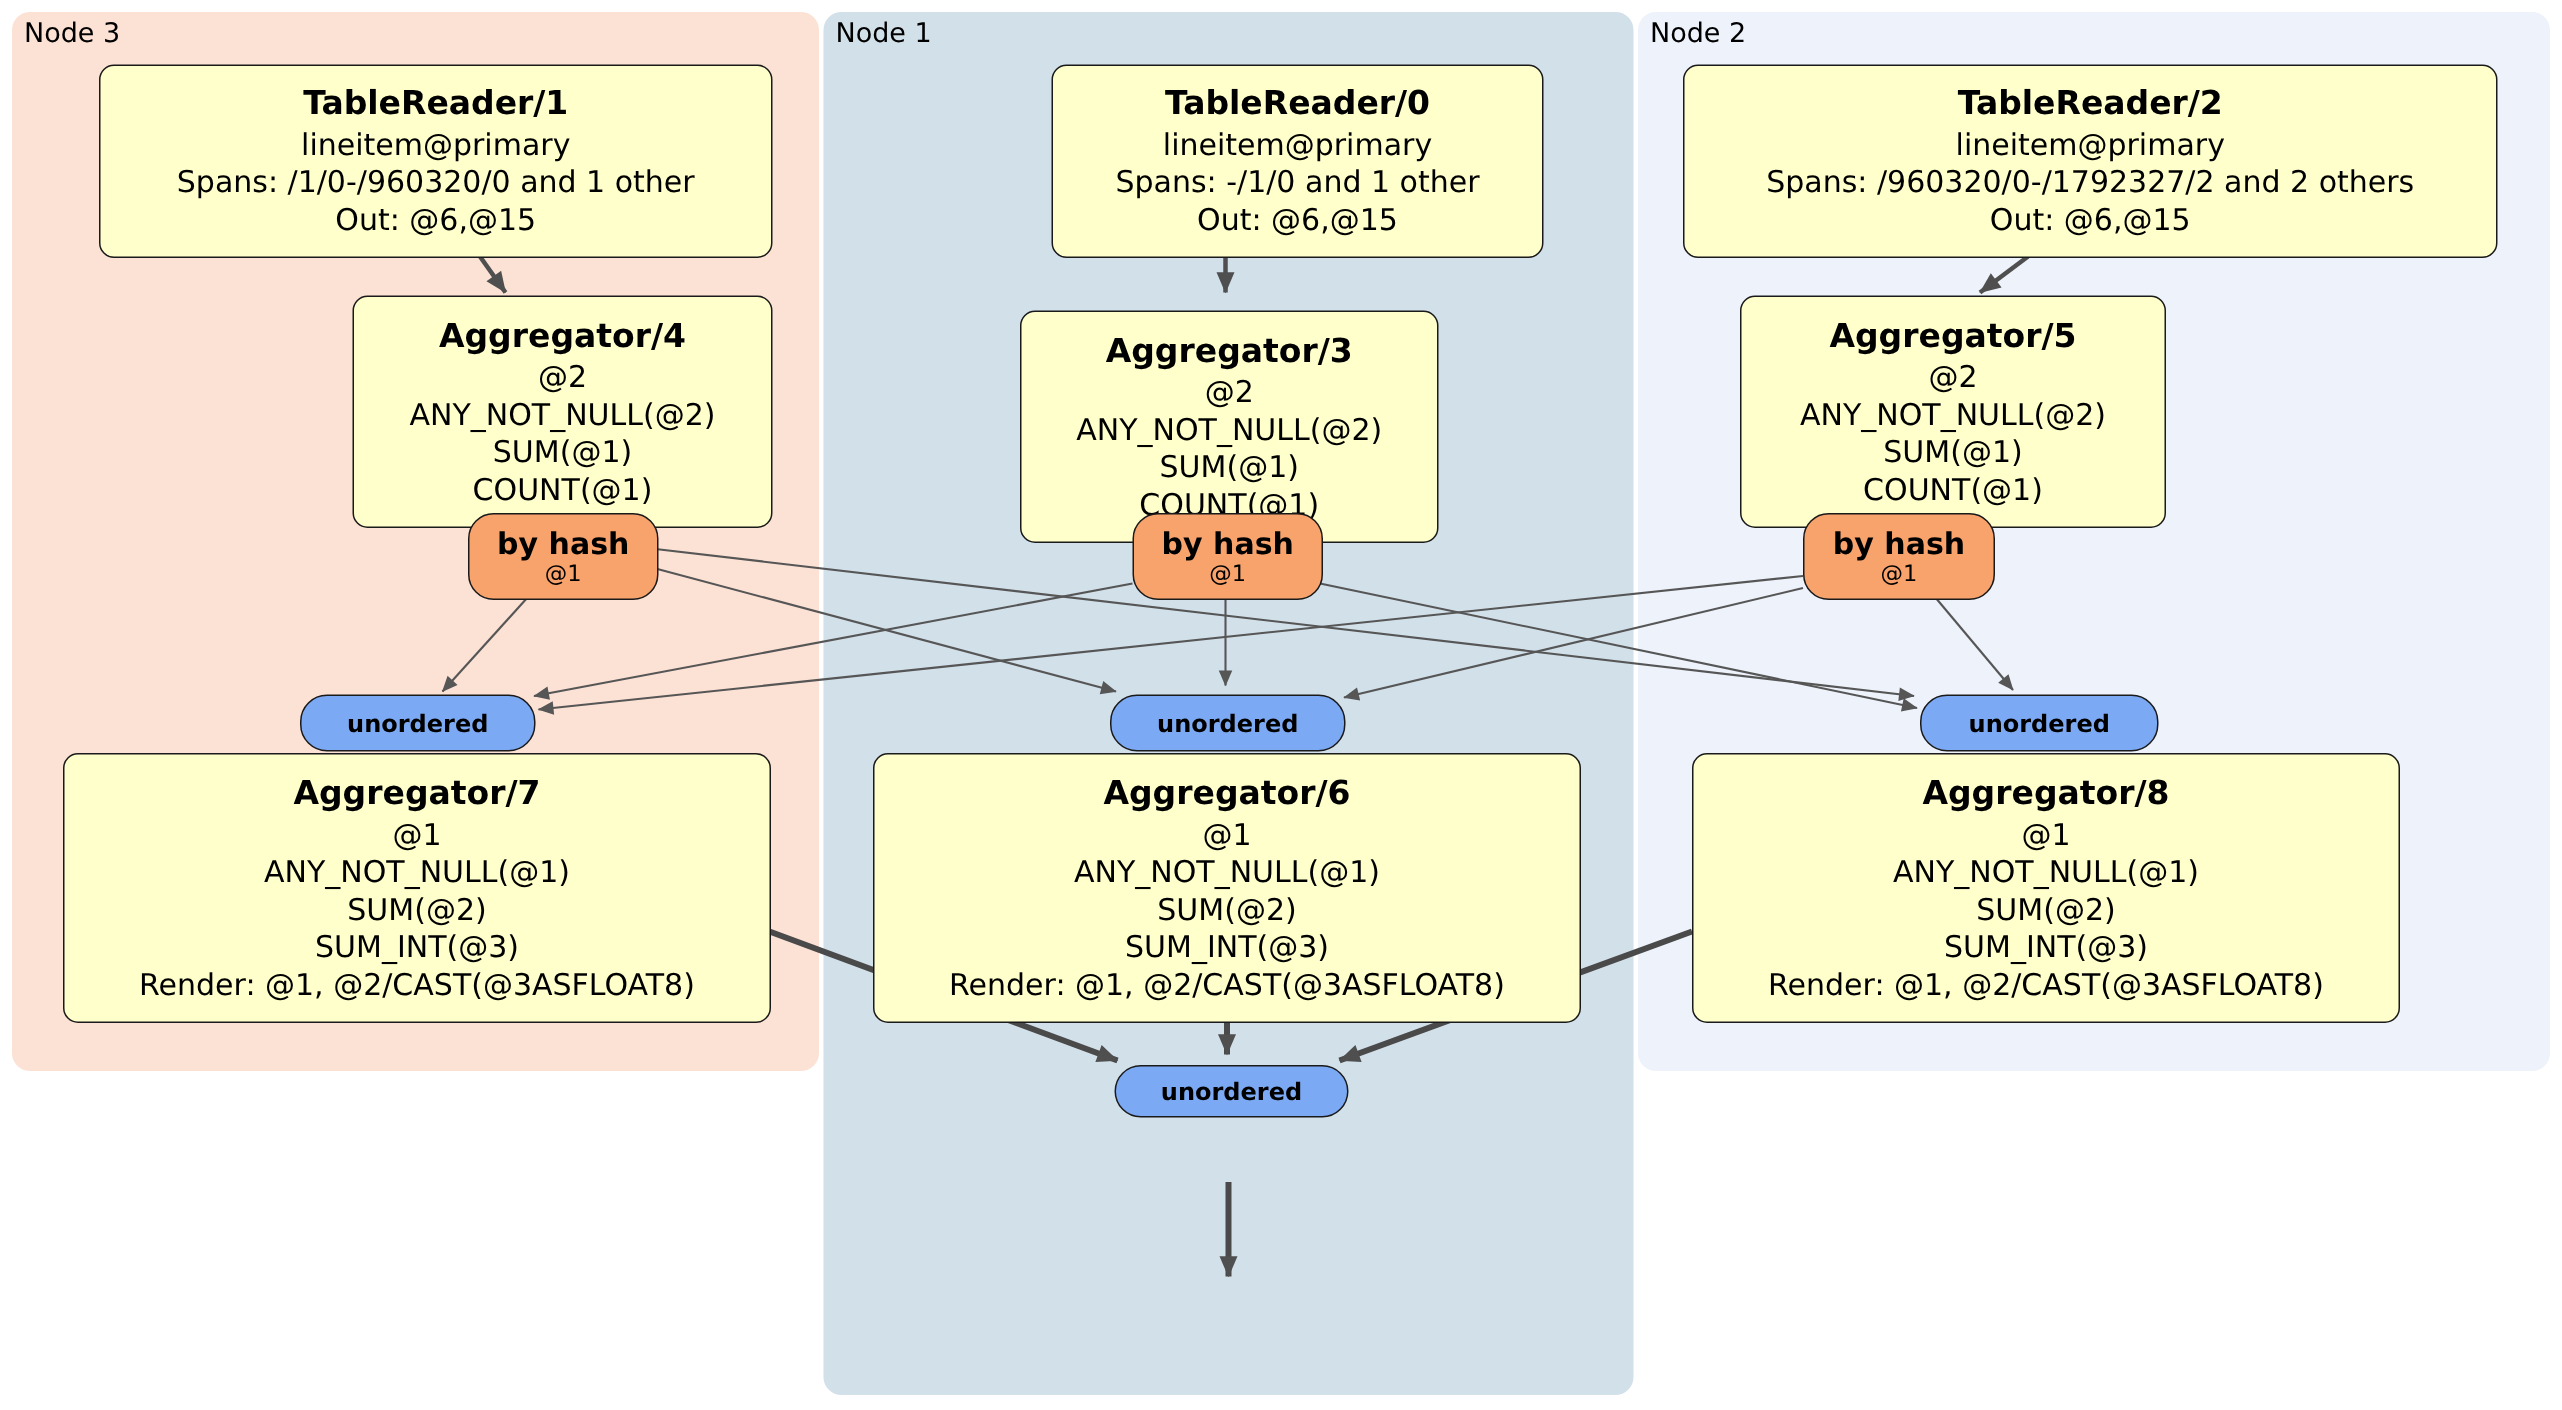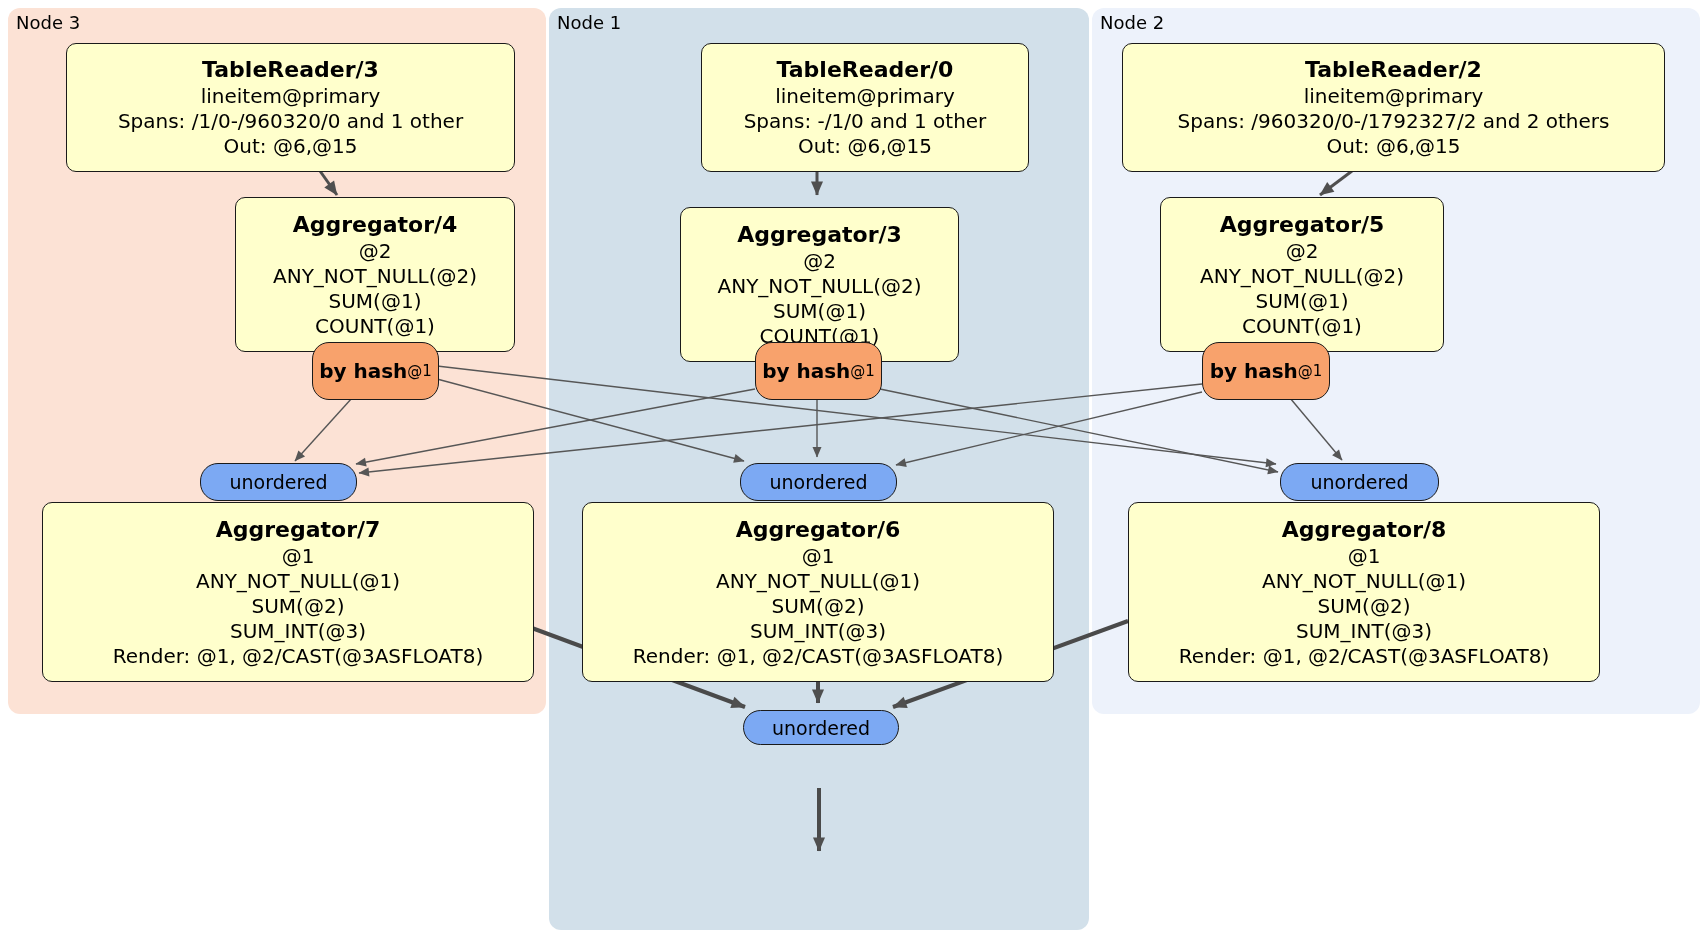--- a/index.html
+++ b/index.html
@@ -31,33 +31,33 @@
     text-align: center;
   }
   .proc-title { font-weight: bold; font-size: 22px; line-height: 28px; white-space: nowrap; }
   .proc-line  { font-size: 20px; line-height: 25px; white-space: nowrap; }
   .big-title  { font-size: 24px; line-height: 28px; }
   .router {
     position: absolute; z-index: 3;
     background: #f8a26c;
     border: 1.6px solid #1a1a1a;
     border-radius: 17px;
-    display: flex; flex-direction: row;
+    display: flex; flex-direction: column;
     align-items: center; justify-content: center;
     text-align: center;
   }
   .router-label { font-weight: bold; font-size: 20px; line-height: 23px; white-space: nowrap; }
   .router-key   { font-size: 15px; line-height: 17px; white-space: nowrap; }
   .stream {
     position: absolute; z-index: 3;
     background: #7ca9f3;
     border: 1.6px solid #1a1a1a;
     border-radius: 18px;
     display: flex; align-items: center; justify-content: center;
-    font-weight: normal; font-size: 19px; white-space: nowrap;
+    font-weight: bold; font-size: 16px; white-space: nowrap;
   }
 </style>
 </head>
 <body>
 
 <div id="canvas">
 
   <div class="panel panel-node3" style="left:8px; top:8px; width:538px; height:706px;">
     <div class="panel-label">Node 3</div>
   </div>
@@ -93,21 +93,21 @@
     <path d="M1202,392 L896,465" stroke="#565656" stroke-width="1.4" fill="none" marker-end="url(#as)"></path>
 
     <path d="M513,621 L745,707" stroke="#4a4a4a" stroke-width="4" fill="none" marker-end="url(#ab)"></path>
     <path d="M818,681 L818,703" stroke="#4a4a4a" stroke-width="4" fill="none" marker-end="url(#ab)"></path>
     <path d="M1128,621 L893,707" stroke="#4a4a4a" stroke-width="4" fill="none" marker-end="url(#ab)"></path>
 
     <path d="M819,788 L819,851" stroke="#4a4a4a" stroke-width="4" fill="none" marker-end="url(#ab)"></path>
   </svg>
 
   <div class="proc" style="left:66px; top:43px; width:447px; height:127px;">
-    <div class="proc-title">TableReader/3</div>
+    <div class="proc-title">TableReader/1</div>
     <div class="proc-line">lineitem@primary</div>
     <div class="proc-line">Spans: /1/0-/960320/0 and 1 other</div>
     <div class="proc-line">Out: @6,@15</div>
   </div>
   <div class="proc" style="left:657px; top:43px; width:326px; height:127px;margin-left:44px;">
     <div class="proc-title">TableReader/0</div>
     <div class="proc-line">lineitem@primary</div>
     <div class="proc-line">Spans: -/1/0 and 1 other</div>
     <div class="proc-line">Out: @6,@15</div>
   </div>
@@ -150,21 +150,21 @@
   </div>
   <div class="router" style="left:1202px; top:342px; width:126px; height:56px;">
     <div class="router-label">by hash</div>
     <div class="router-key">@1</div>
   </div>
 
   <div class="stream" style="left:200px; top:463px; width:155px; height:36px;">unordered</div>
   <div class="stream" style="left:740px; top:463px; width:155px; height:36px;">unordered</div>
   <div class="stream" style="left:1280px; top:463px; width:157px; height:36px;">unordered</div>
 
-  <div class="proc" style="left:42px; top:502px; width:470px; height:178px;padding-left:20px;">
+  <div class="proc" style="left:42px; top:502px; width:470px; height:178px;">
     <div class="proc-title">Aggregator/7</div>
     <div class="proc-line">@1</div>
     <div class="proc-line">ANY_NOT_NULL(@1)</div>
     <div class="proc-line">SUM(@2)</div>
     <div class="proc-line">SUM_INT(@3)</div>
     <div class="proc-line">Render: @1, @2/CAST(@3ASFLOAT8)</div>
   </div>
   <div class="proc" style="left:582px; top:502px; width:470px; height:178px;">
     <div class="proc-title">Aggregator/6</div>
     <div class="proc-line">@1</div>

